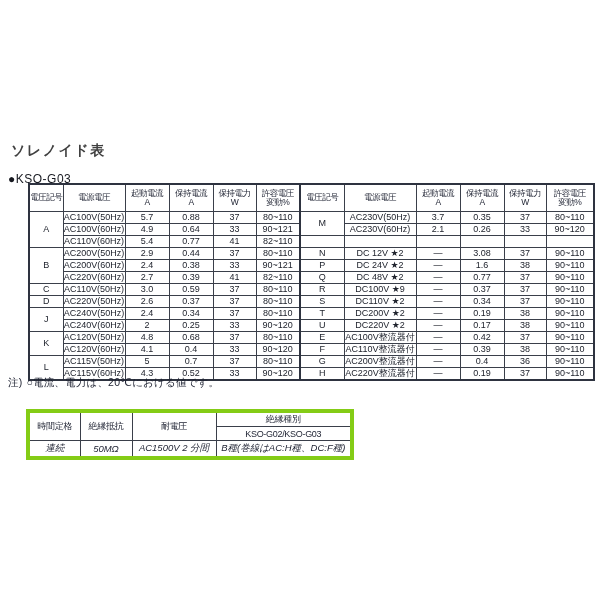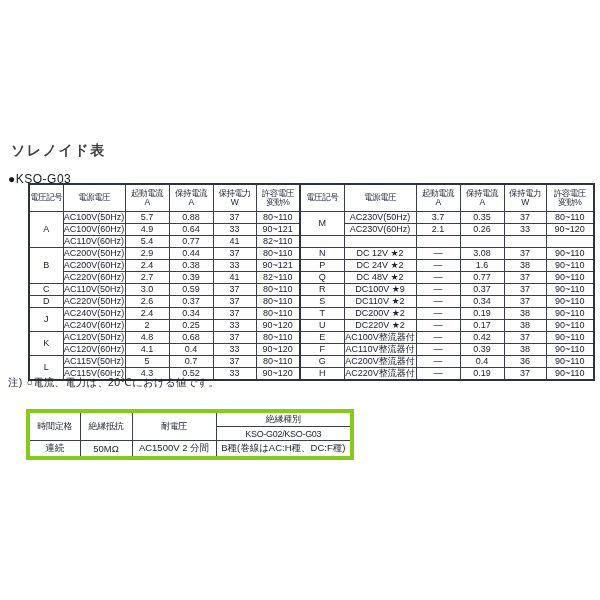--- a/index.html
+++ b/index.html
@@ -48,21 +48,21 @@
     border:4px solid #84cc16;
     font-size:9.5px;
   }
   table.spec th,table.spec td{
     border:1px solid #3a3f4a;
     text-align:center;vertical-align:middle;
     padding:0 2px;white-space:nowrap;overflow:hidden;
     font-weight:normal;color:#1c2030;
   }
   table.spec thead th{height:13px;font-size:9px;letter-spacing:-0.3px;}
-  table.spec tbody td{height:15px;}
+  table.spec tbody td{height:15px;font-style:italic;}
 </style>
 </head>
 <body>
 
 <div class="page-title">ソレノイド表</div>
 <div class="model-line">●KSO-G03</div>
 
 <div class="tables-wrap">
   <table class="main left">
     <colgroup>

